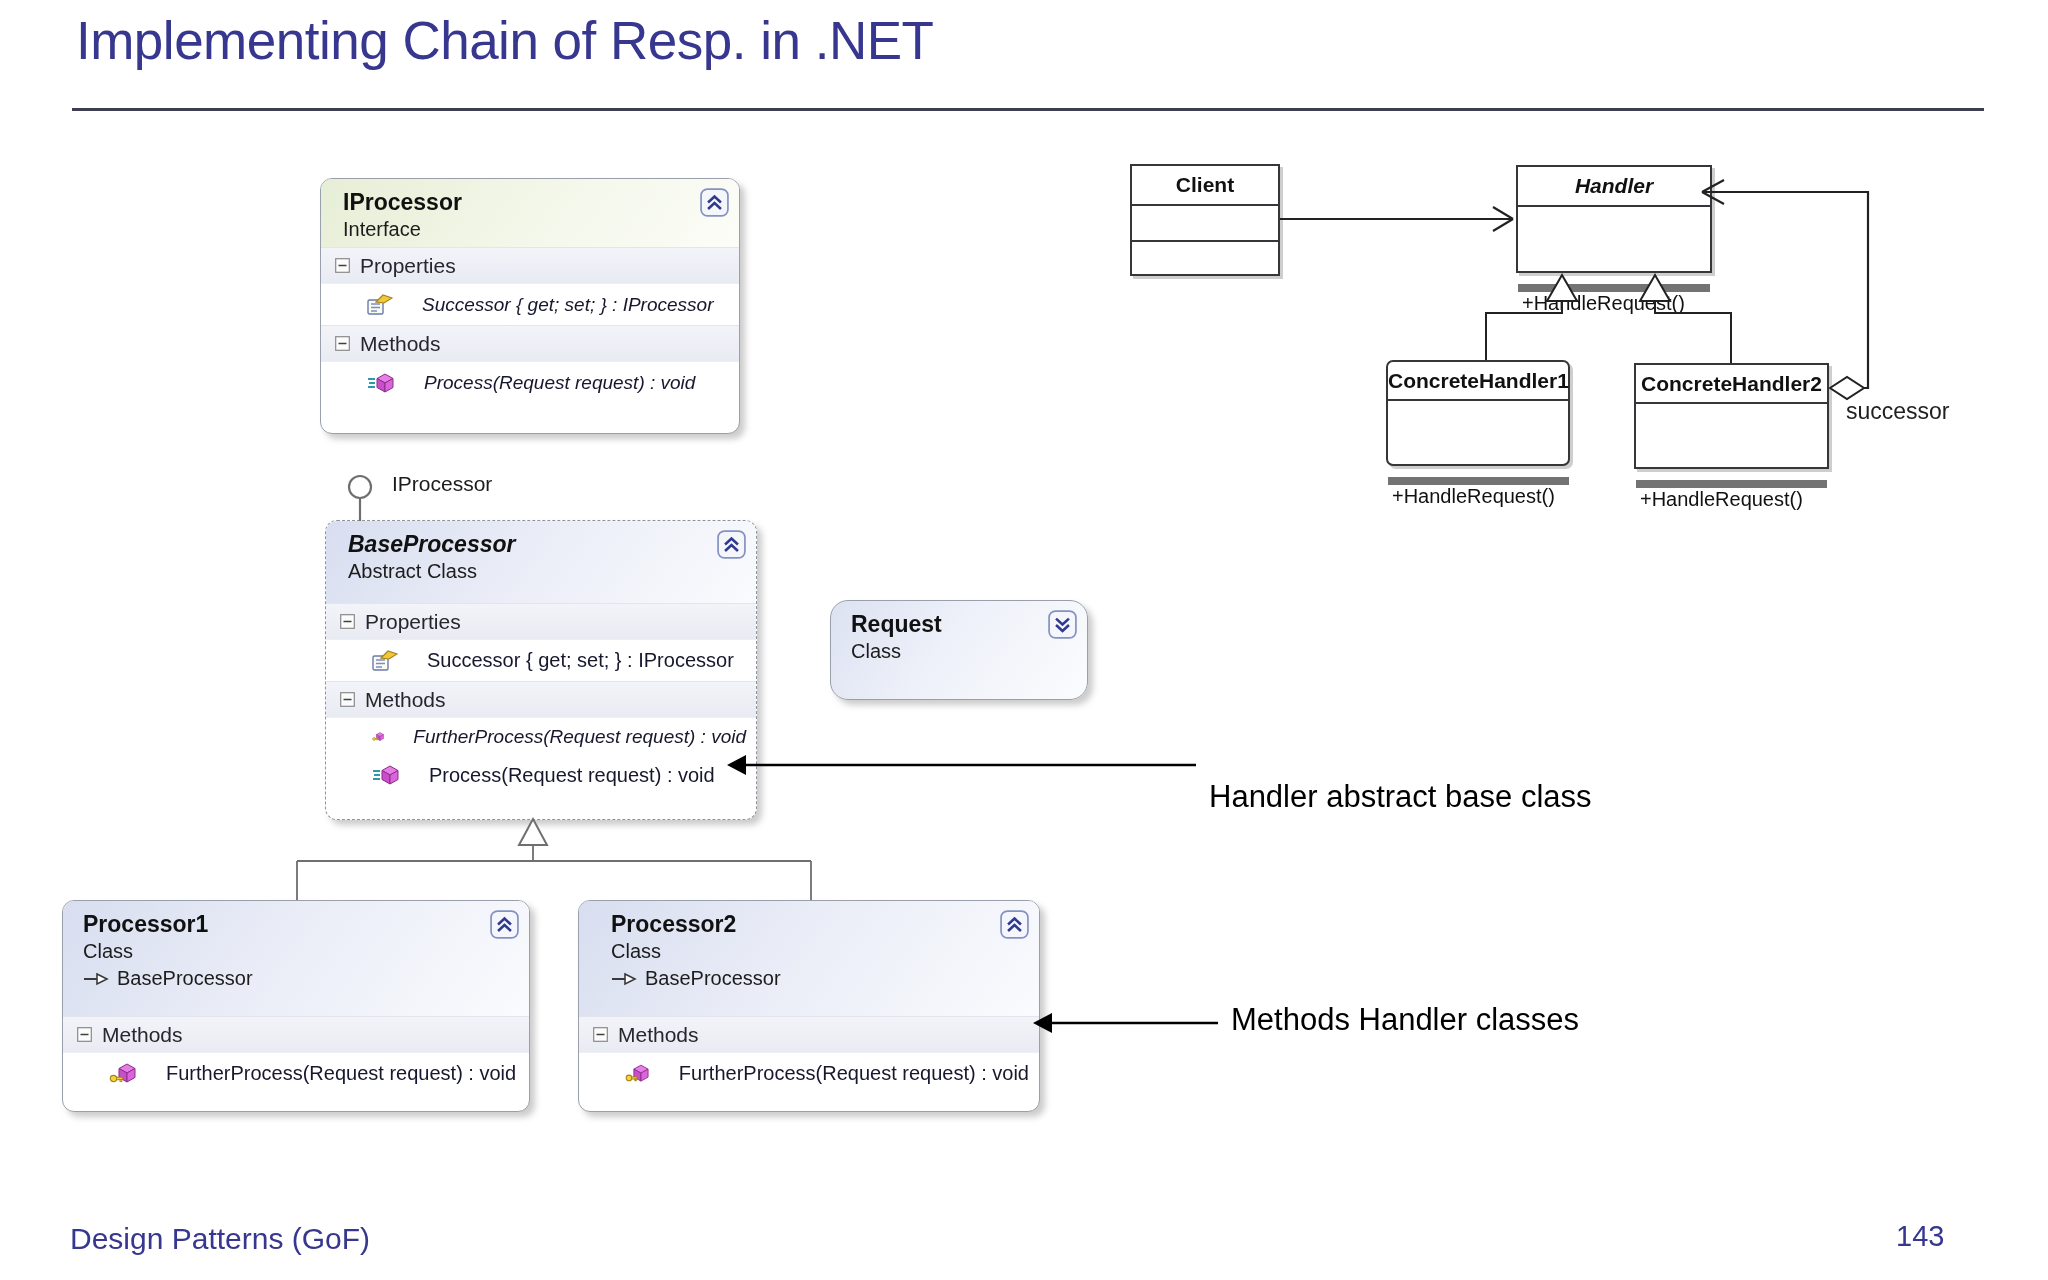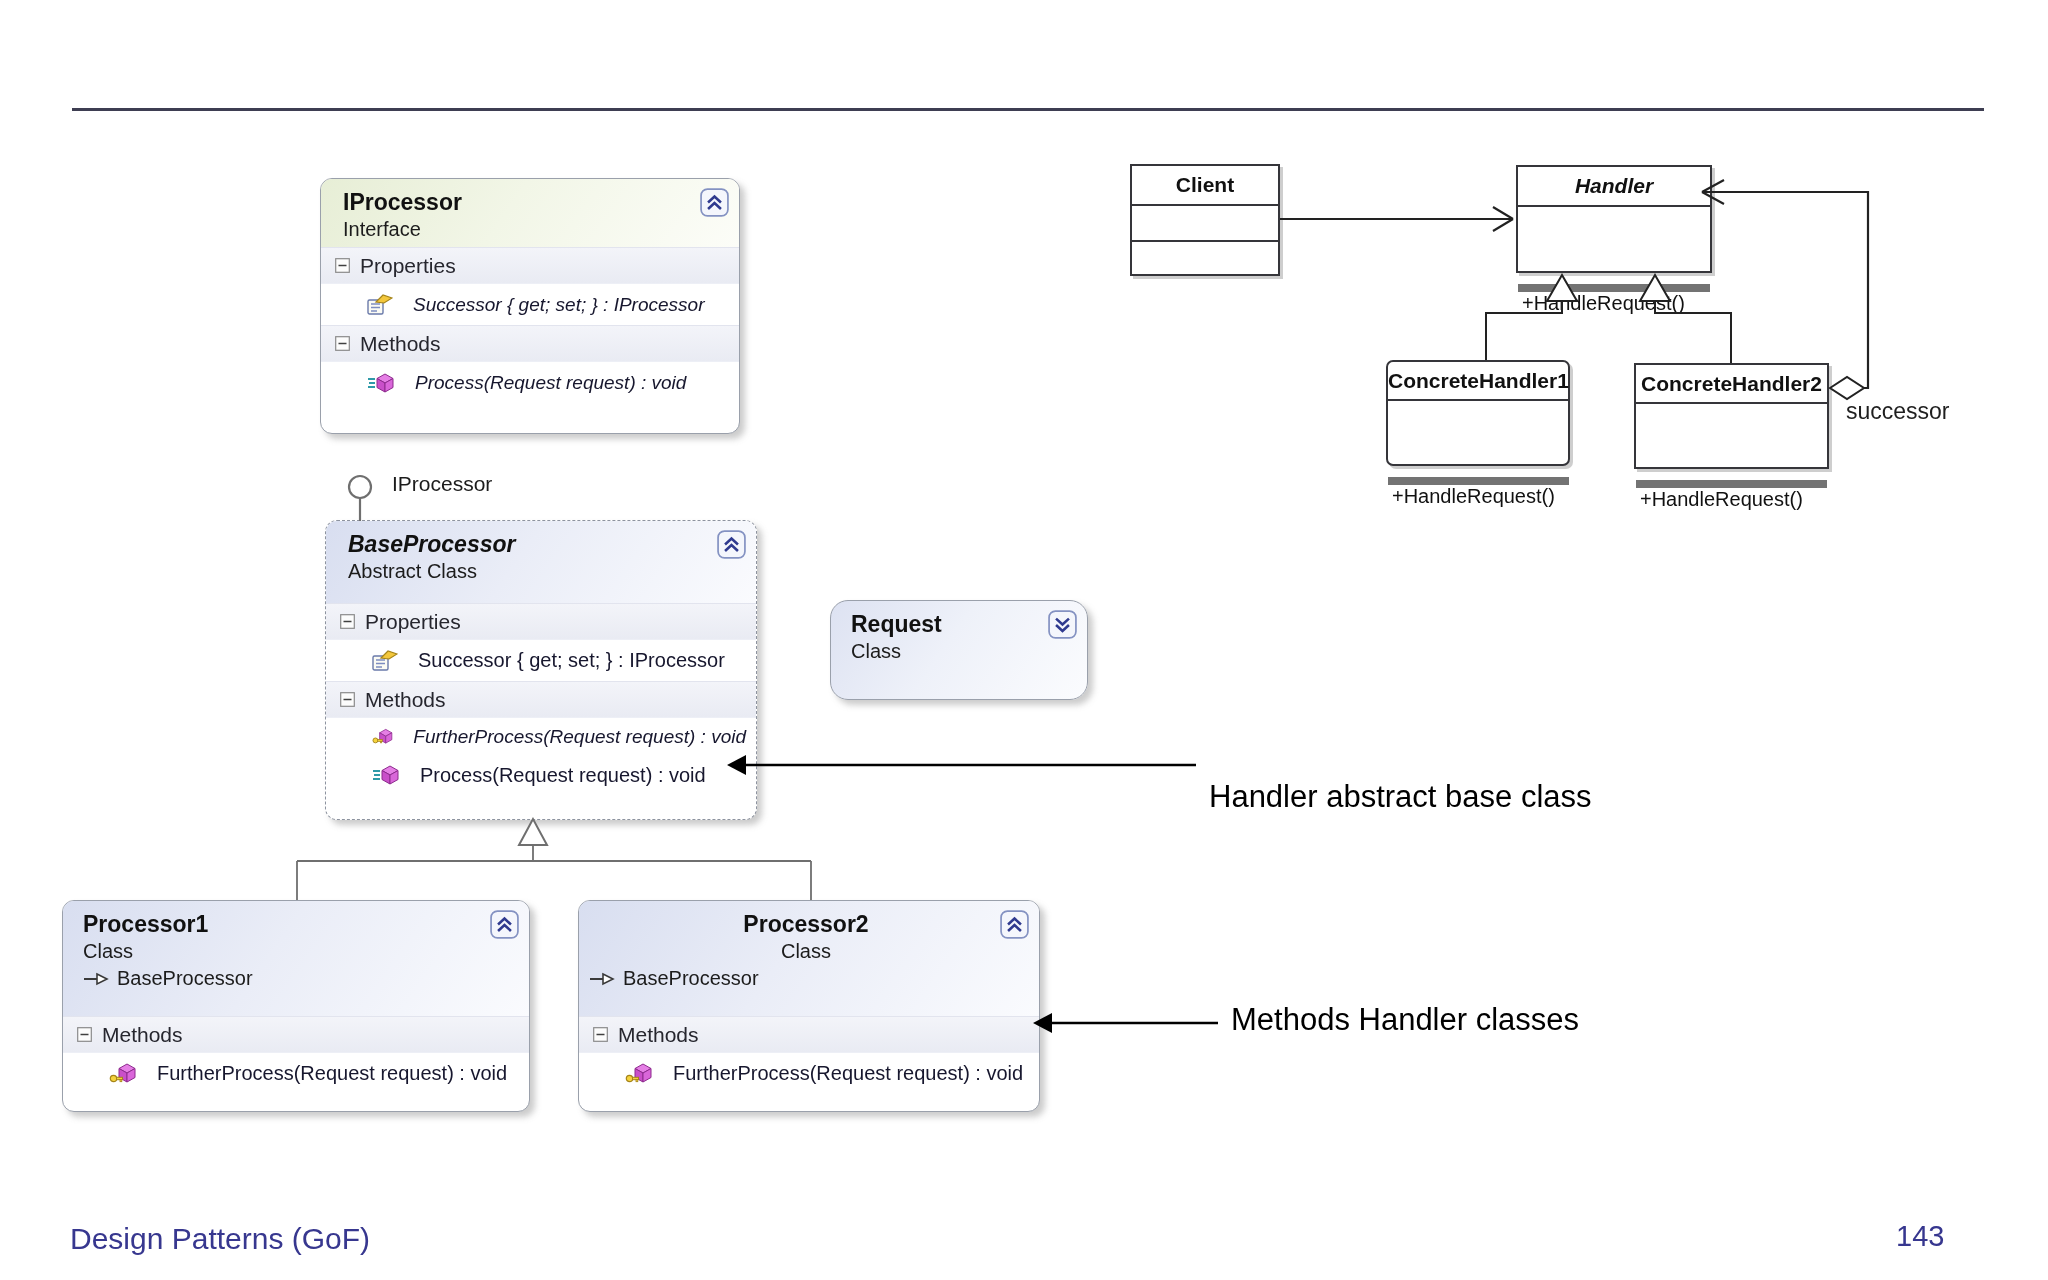--- a/index.html
+++ b/index.html
@@ -35,21 +35,21 @@
     position:absolute; top:9px; right:10px; width:29px; height:29px;
     padding:0; border:none; background:transparent; cursor:pointer;
   }
   .vs-section {
     display:flex; align-items:center; gap:10px; height:35px; padding:0 14px;
     background:linear-gradient(#f3f4f9,#e9ebf3);
     border-top:1px solid #e2e4ee; border-bottom:1px solid #edeff6;
     font-size:21px; color:#26262e;
   }
   .vs-row {
-    display:flex; align-items:center; gap:20px; min-height:41px; padding:0 10px 0 46px;
+    display:flex; align-items:center; gap:29px; min-height:41px; padding:0 10px 0 46px;
     font-size:19px; color:#17172e; background:#fff; white-space:nowrap;
   }
   .vs-row.italic { font-style:italic; }
   .lollipop-label { position:absolute; left:392px; top:472px; font-size:21px; color:#1c1c1c; z-index:2; }
 
   
   .uml-box {
     position:absolute; box-sizing:border-box; background:#fff;
     border:2px solid #35353a; box-shadow:3px 3px 0 rgba(165,165,165,0.55);
     display:grid; z-index:2;
@@ -121,20 +121,21 @@
     <g>
       <line x1="744" y1="765" x2="1196" y2="765" stroke="#000" stroke-width="2.6"></line>
       <polygon points="727,765 746,755 746,775" fill="#000"></polygon>
     </g>
     <g>
       <line x1="1050" y1="1023" x2="1218" y2="1023" stroke="#000" stroke-width="2.6"></line>
       <polygon points="1033,1023 1052,1013 1052,1033" fill="#000"></polygon>
     </g>
   </svg>
 
+  <h1 class="slide-title">Implementing Chain of Resp. in .NET</h1>
   <div class="title-rule"></div>
 
   <div class="vs-box" id="iprocessor">
     <div class="vs-header green">
       <div class="vs-title">IProcessor</div>
       <div class="vs-stereo">Interface</div>
       <button class="collapse-btn">
         <svg width="29" height="29" viewBox="0 0 27 27">
             <rect x="1" y="1" width="25" height="25" rx="6" fill="#f4f6fc" stroke="#8492c2" stroke-width="1.6"></rect>
             <path d="M7.5 13.5 L13.5 8 L19.5 13.5" fill="none" stroke="#2f3a8f" stroke-width="2.4"></path>
@@ -300,21 +301,21 @@
           </g>
           <circle cx="4.5" cy="15.5" r="3.2" fill="#f5d33c" stroke="#a5841a" stroke-width="1.2"></circle>
           <rect x="7.5" y="14.3" width="6" height="2.4" fill="#f5d33c" stroke="#a5841a" stroke-width="1"></rect>
           <rect x="11" y="16.5" width="1.8" height="2.2" fill="#f5d33c" stroke="#a5841a" stroke-width="0.8"></rect>
         </svg>
       <span>FurtherProcess(Request request) : void</span>
     </div>
   </div>
 
   <div class="vs-box" id="processor2">
-    <div class="vs-header blue" style="padding-left:10px; padding-bottom:26px;text-align:center;">
+    <div class="vs-header blue" style="padding-left:32px; padding-bottom:26px;">
       <div class="vs-title">Processor2</div>
       <div class="vs-stereo">Class</div>
       <div class="vs-base-row">
         <svg width="26" height="14" viewBox="0 0 26 14">
             <line x1="1" y1="7" x2="14" y2="7" stroke="#3a3a3a" stroke-width="1.8"></line>
             <polygon points="14,2 24,7 14,12" fill="#ffffff" stroke="#3a3a3a" stroke-width="1.6"></polygon>
           </svg>
         <span>BaseProcessor</span>
       </div>
       <button class="collapse-btn">

